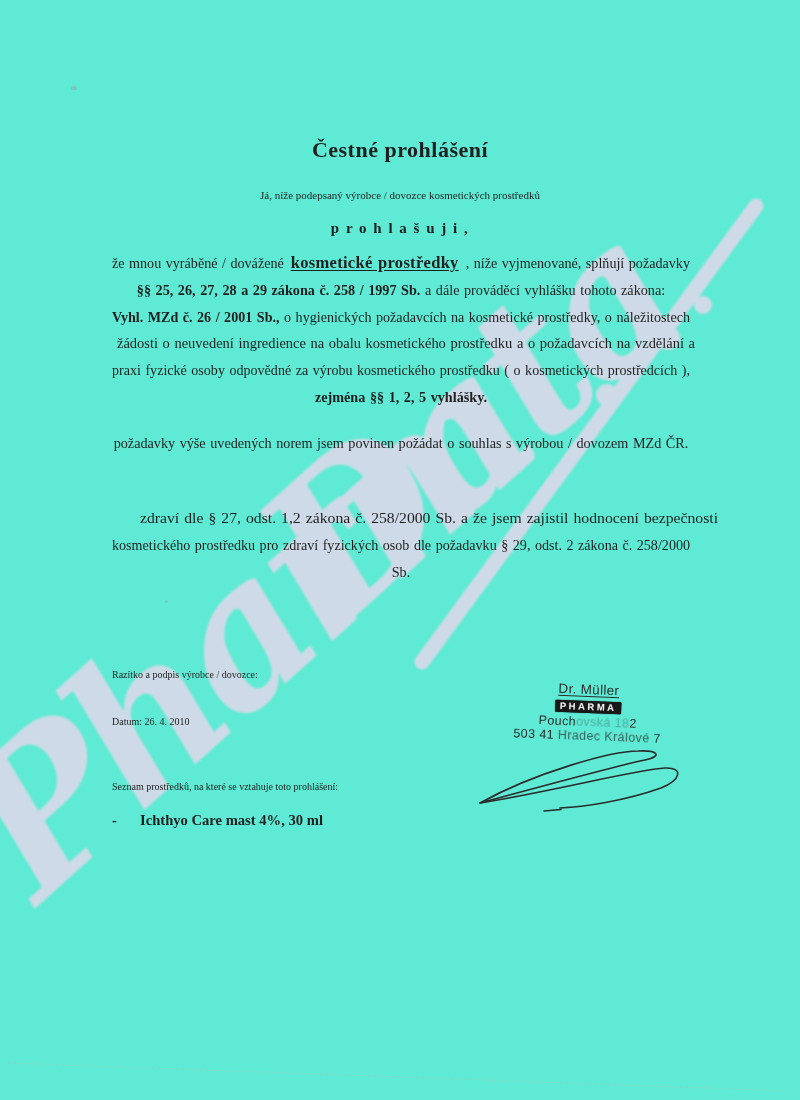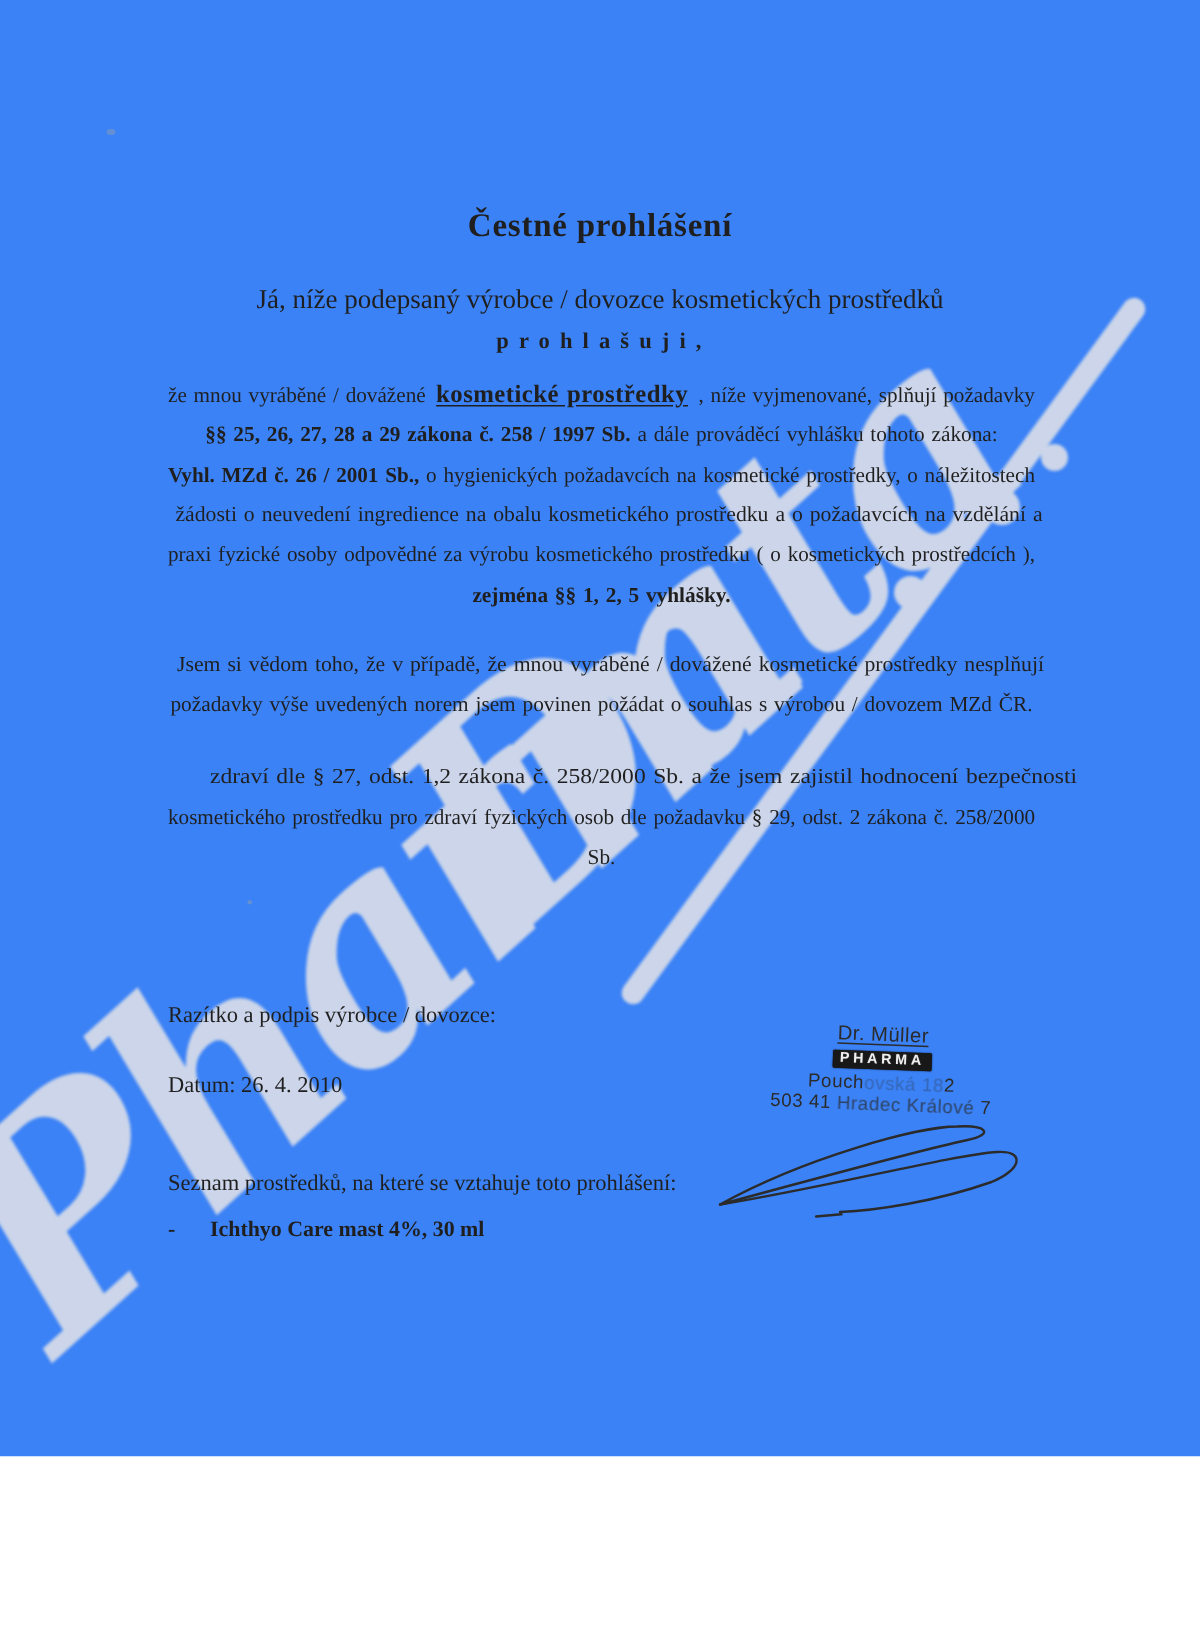--- a/index.html
+++ b/index.html
@@ -1,31 +1,31 @@
 <!DOCTYPE html>
 <html><head>
 <meta charset="utf-8">
 <style>
   html,body{margin:0;padding:0;background:#ffffff;}
   .page{
-    position:relative;width:800px;height:971px;background:#3b82f6;overflow:hidden;
+    position:relative;width:800px;height:1100px;background:#5eead4;overflow:hidden;
     font-family:"Liberation Serif","DejaVu Serif",serif;color:#1f1f1f;
   }
   .layer{position:absolute;left:0;top:0;z-index:0;}
   .content{position:relative;z-index:1;}
   .centered{position:absolute;left:0;width:800px;text-align:center;}
   .title{top:137px;font-size:22px;font-weight:bold;letter-spacing:.5px;}
-  .intro{top:189px;font-size:18px;}
+  .intro{top:189px;font-size:11px;}
   .declare{top:220px;font-size:15px;font-weight:bold;letter-spacing:1.5px;}
   .para{position:absolute;left:112px;width:578px;font-size:14.2px;word-spacing:1px;}
   .line{height:26.8px;line-height:26.8px;white-space:nowrap;text-align:center;}
   .ln{display:inline-block;transform-origin:0 60%;white-space:nowrap;}
   .b{font-weight:bold;}
   .bu{font-weight:bold;font-size:16.6px;text-decoration:underline;text-underline-offset:2px;margin:0 7px;letter-spacing:.3px;}
-  .label{position:absolute;left:112px;font-size:15px;white-space:nowrap;}
+  .label{position:absolute;left:112px;font-size:10px;white-space:nowrap;}
   .product-row{position:absolute;left:112px;top:812px;display:flex;font-size:14.6px;font-weight:bold;white-space:nowrap;}
   .product-row .dash{width:28px;}
   .stamp{
     position:absolute;left:498px;top:683px;width:180px;text-align:center;
     font-family:"Liberation Sans","DejaVu Sans",sans-serif;color:#2b2b2b;
     transform:rotate(2.2deg);line-height:1.05;
   }
   .stamp-name{font-size:13.5px;text-decoration:underline;text-underline-offset:2px;letter-spacing:.3px;}
   .stamp-badge{
     display:inline-block;margin-top:2px;padding:1px 5px;background:#181818;color:#efefef;
@@ -69,21 +69,20 @@
     <div class="para" style="top:250px">
       <div class="line"><span class="ln fit" style="transform: scaleX(0.9951);"><span>že mnou vyráběné / dovážené</span><span class="bu">kosmetické prostředky</span><span>,  níže vyjmenované, splňují požadavky</span></span></div>
       <div class="line"><span class="ln"><span class="b">§§ 25, 26, 27, 28 a 29 zákona č. 258 / 1997 Sb.</span><span> a dále prováděcí vyhlášku tohoto zákona:</span></span></div>
       <div class="line"><span class="ln fit" style="transform: scaleX(0.9932);"><span class="b">Vyhl. MZd č. 26 / 2001 Sb.,</span><span> o hygienických požadavcích na kosmetické prostředky, o náležitostech</span></span></div>
       <div class="line"><span class="ln fit" style="transform: scaleX(1.0189);"><span>žádosti o neuvedení ingredience na obalu kosmetického prostředku a o požadavcích na vzdělání a</span></span></div>
       <div class="line"><span class="ln fit" style="transform: scaleX(0.9916);"><span>praxi fyzické osoby odpovědné za výrobu kosmetického prostředku ( o kosmetických prostředcích ),</span></span></div>
       <div class="line"><span class="ln b"><span>zejména §§ 1, 2, 5 vyhlášky.</span></span></div>
     </div>
 
     <div class="para" style="top:430px">
-      <div class="line"><span class="ln fit" style="transform: scaleX(1.0205);"><span>Jsem si vědom toho, že v případě, že mnou vyráběné / dovážené kosmetické prostředky nesplňují</span></span></div>
       <div class="line"><span class="ln"><span>požadavky výše uvedených norem jsem povinen požádat o souhlas s výrobou / dovozem MZd ČR.</span></span></div>
     </div>
 
     <div class="para" style="top:505px">
       <div class="line"><span class="ln fit" style="transform: scaleX(1.1063);"><span>zdraví dle § 27, odst. 1,2 zákona č. 258/2000 Sb. a že jsem zajistil hodnocení bezpečnosti</span></span></div>
       <div class="line"><span class="ln fit" style="transform: scaleX(0.9936);"><span>kosmetického prostředku pro zdraví fyzických osob dle požadavku § 29, odst. 2 zákona č. 258/2000</span></span></div>
       <div class="line"><span class="ln"><span>Sb.</span></span></div>
     </div>
 
     <div class="label" style="top:669px">Razítko a podpis výrobce / dovozce:</div>

